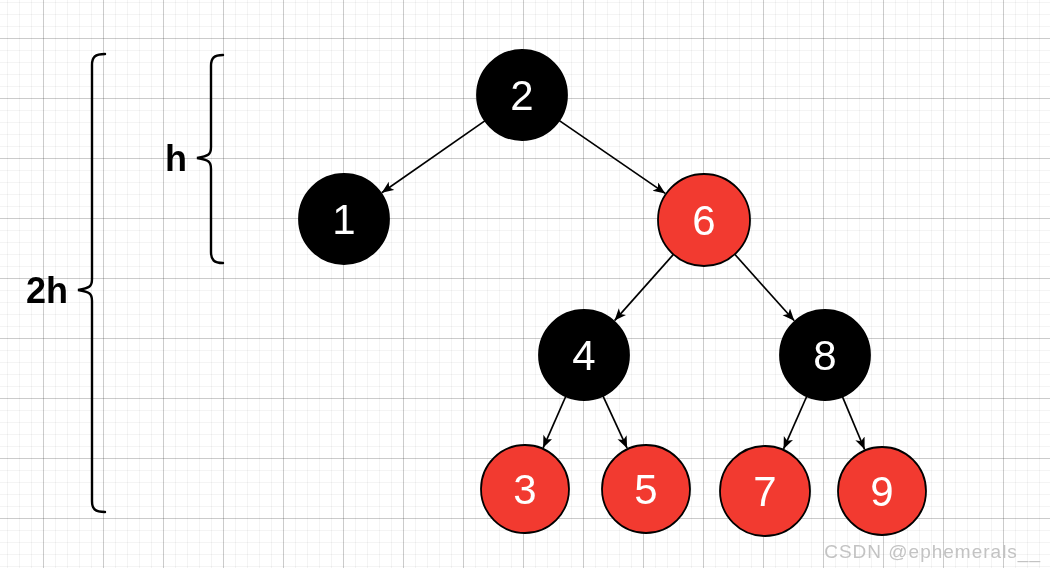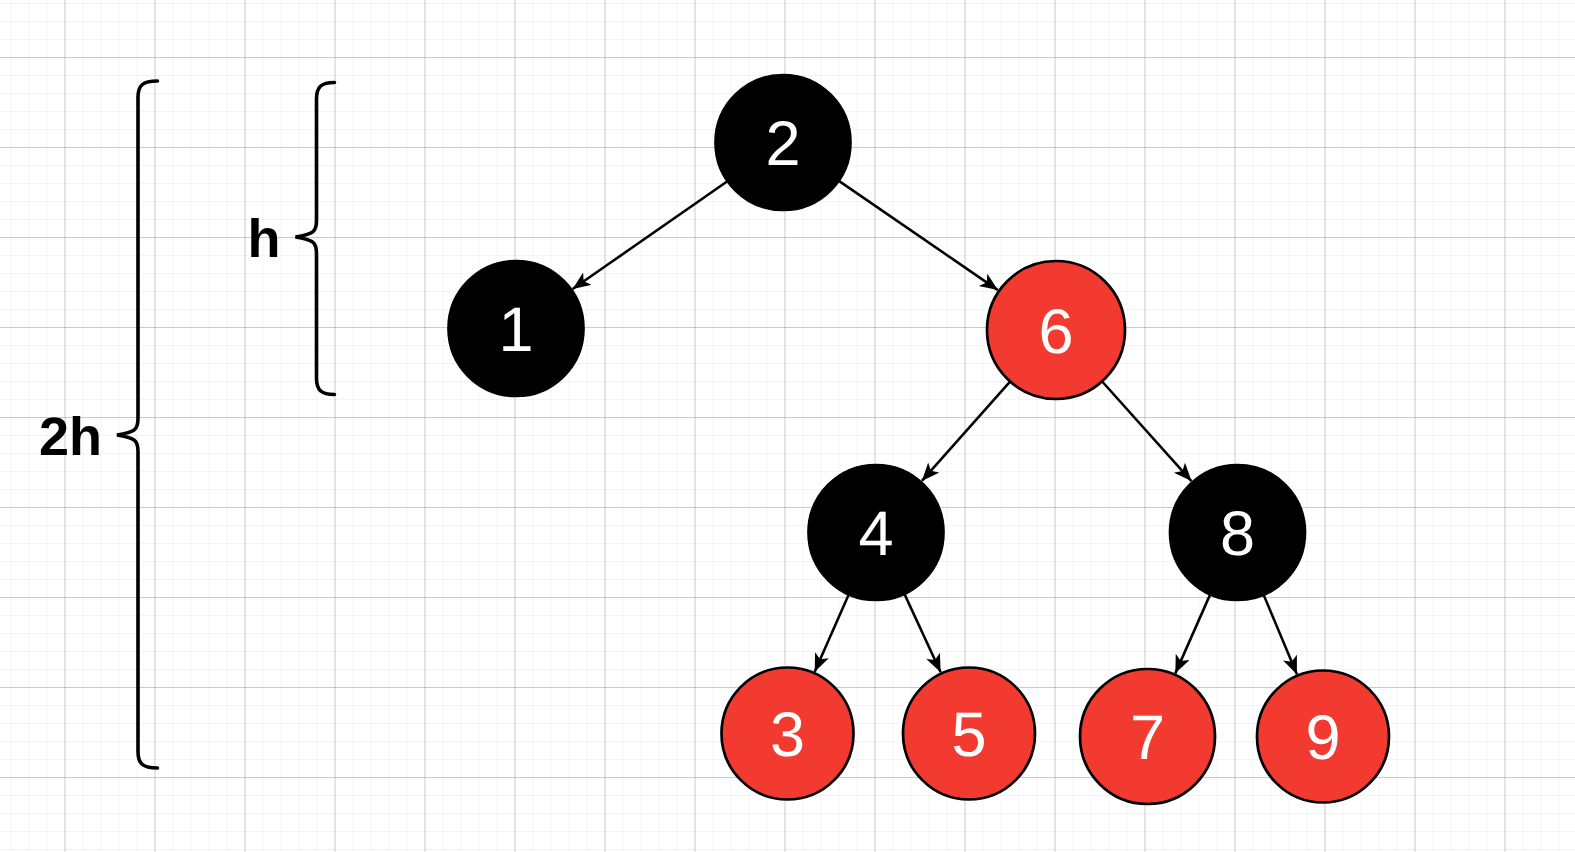--- a/index.html
+++ b/index.html
@@ -107,13 +107,14 @@
           <text x="882" y="506" text-anchor="middle" class="node-label">9</text>
         </g>
       </g>
     <g id="braces-layer">
         <path d="M 105 54 C 95 54 92 57 92 65 L 92 279 C 92 286.5 90 288 78 290 C 90 292 92 293.5 92 301 L 92 501 C 92 509 95 512 105 512" fill="none" stroke="#000000" stroke-width="2.4" stroke-linecap="round"></path>
         <text x="68" y="303" text-anchor="end" class="brace-label">2h</text>
         <path d="M 223 55 C 214 55 211 58 211 66 L 211 147 C 211 154.5 209 156 197 158 C 209 160 211 161.5 211 169 L 211 252 C 211 260 214 263 223 263" fill="none" stroke="#000000" stroke-width="2.4" stroke-linecap="round"></path>
         <text x="187" y="171" text-anchor="end" class="brace-label">h</text>
       </g>
   </svg>
+  <div class="watermark">CSDN @ephemerals__</div>
 </div>
 
 </body></html>

